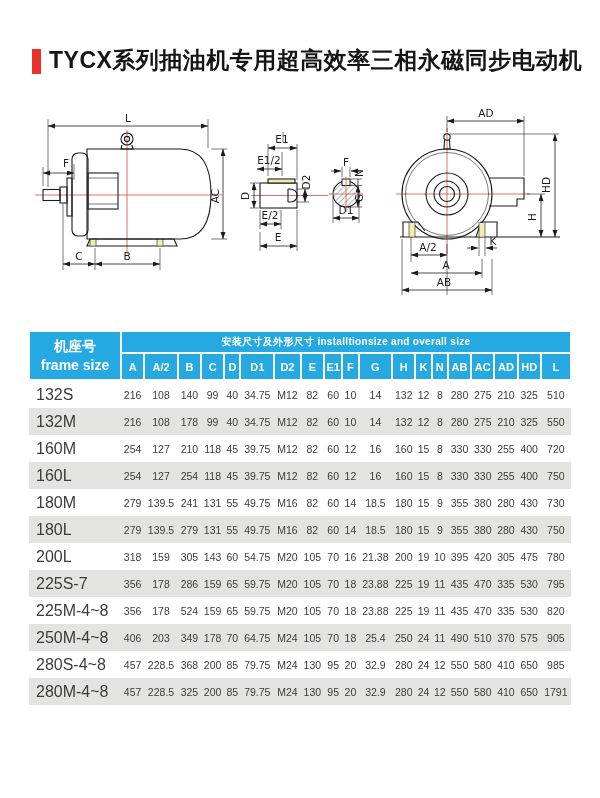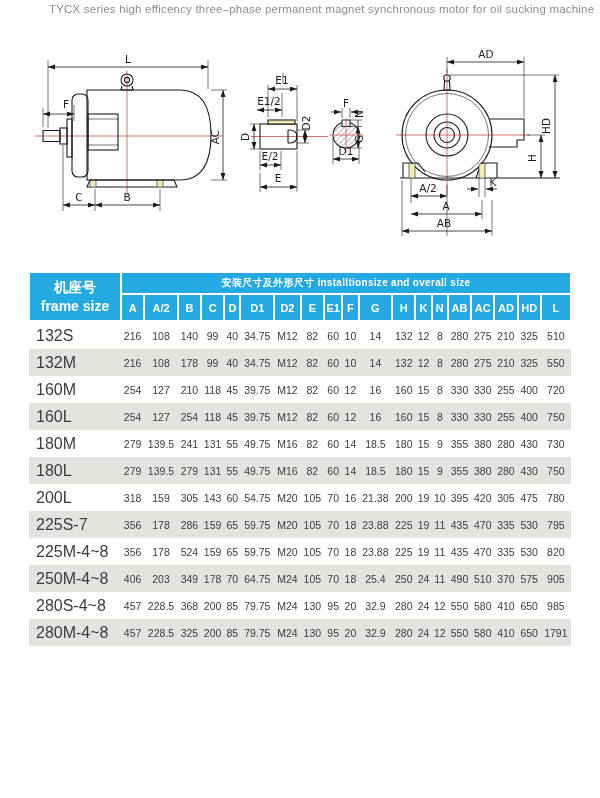--- a/index.html
+++ b/index.html
@@ -29,21 +29,24 @@
   .frame-hdr{width:84px;font-size:14px;line-height:1.3;font-weight:bold;}
   table.spec tbody td{height:27px;text-align:center;color:#3c3c3c;padding:0 1px;white-space:nowrap;}
   table.spec tbody td.frame{text-align:left;padding-left:7px;width:84px;font-size:16px;}
   table.spec tbody tr:nth-child(even){background:#e3e3e0;}
 </style>
 </head>
 <body>
 
 <div class="page">
 
-  <div class="subtitle">TYCX series high efficency three–phase permanent magnet synchronous motor for oil sucking machine</div>
+  <div class="title-row">
+    <div class="red-bar"></div>
+    <h1>TYCX系列抽油机专用超高效率三相永磁同步电动机</h1>
+  </div>
 
   <svg class="drawing" width="540" height="200" viewBox="0 0 540 200">
     <defs>
       <marker id="ar" orient="auto-start-reverse" markerWidth="8" markerHeight="6" refX="7" refY="2.5" markerUnits="userSpaceOnUse">
         <path d="M0,0L7,2.5L0,5Z" fill="#1c1c1c"></path>
       </marker>
       <pattern id="hatch" width="4" height="4" patternUnits="userSpaceOnUse" patternTransform="rotate(45)">
         <line x1="0" y1="0" x2="0" y2="4" stroke="#555" stroke-width="0.8"></line>
       </pattern>
     </defs>

